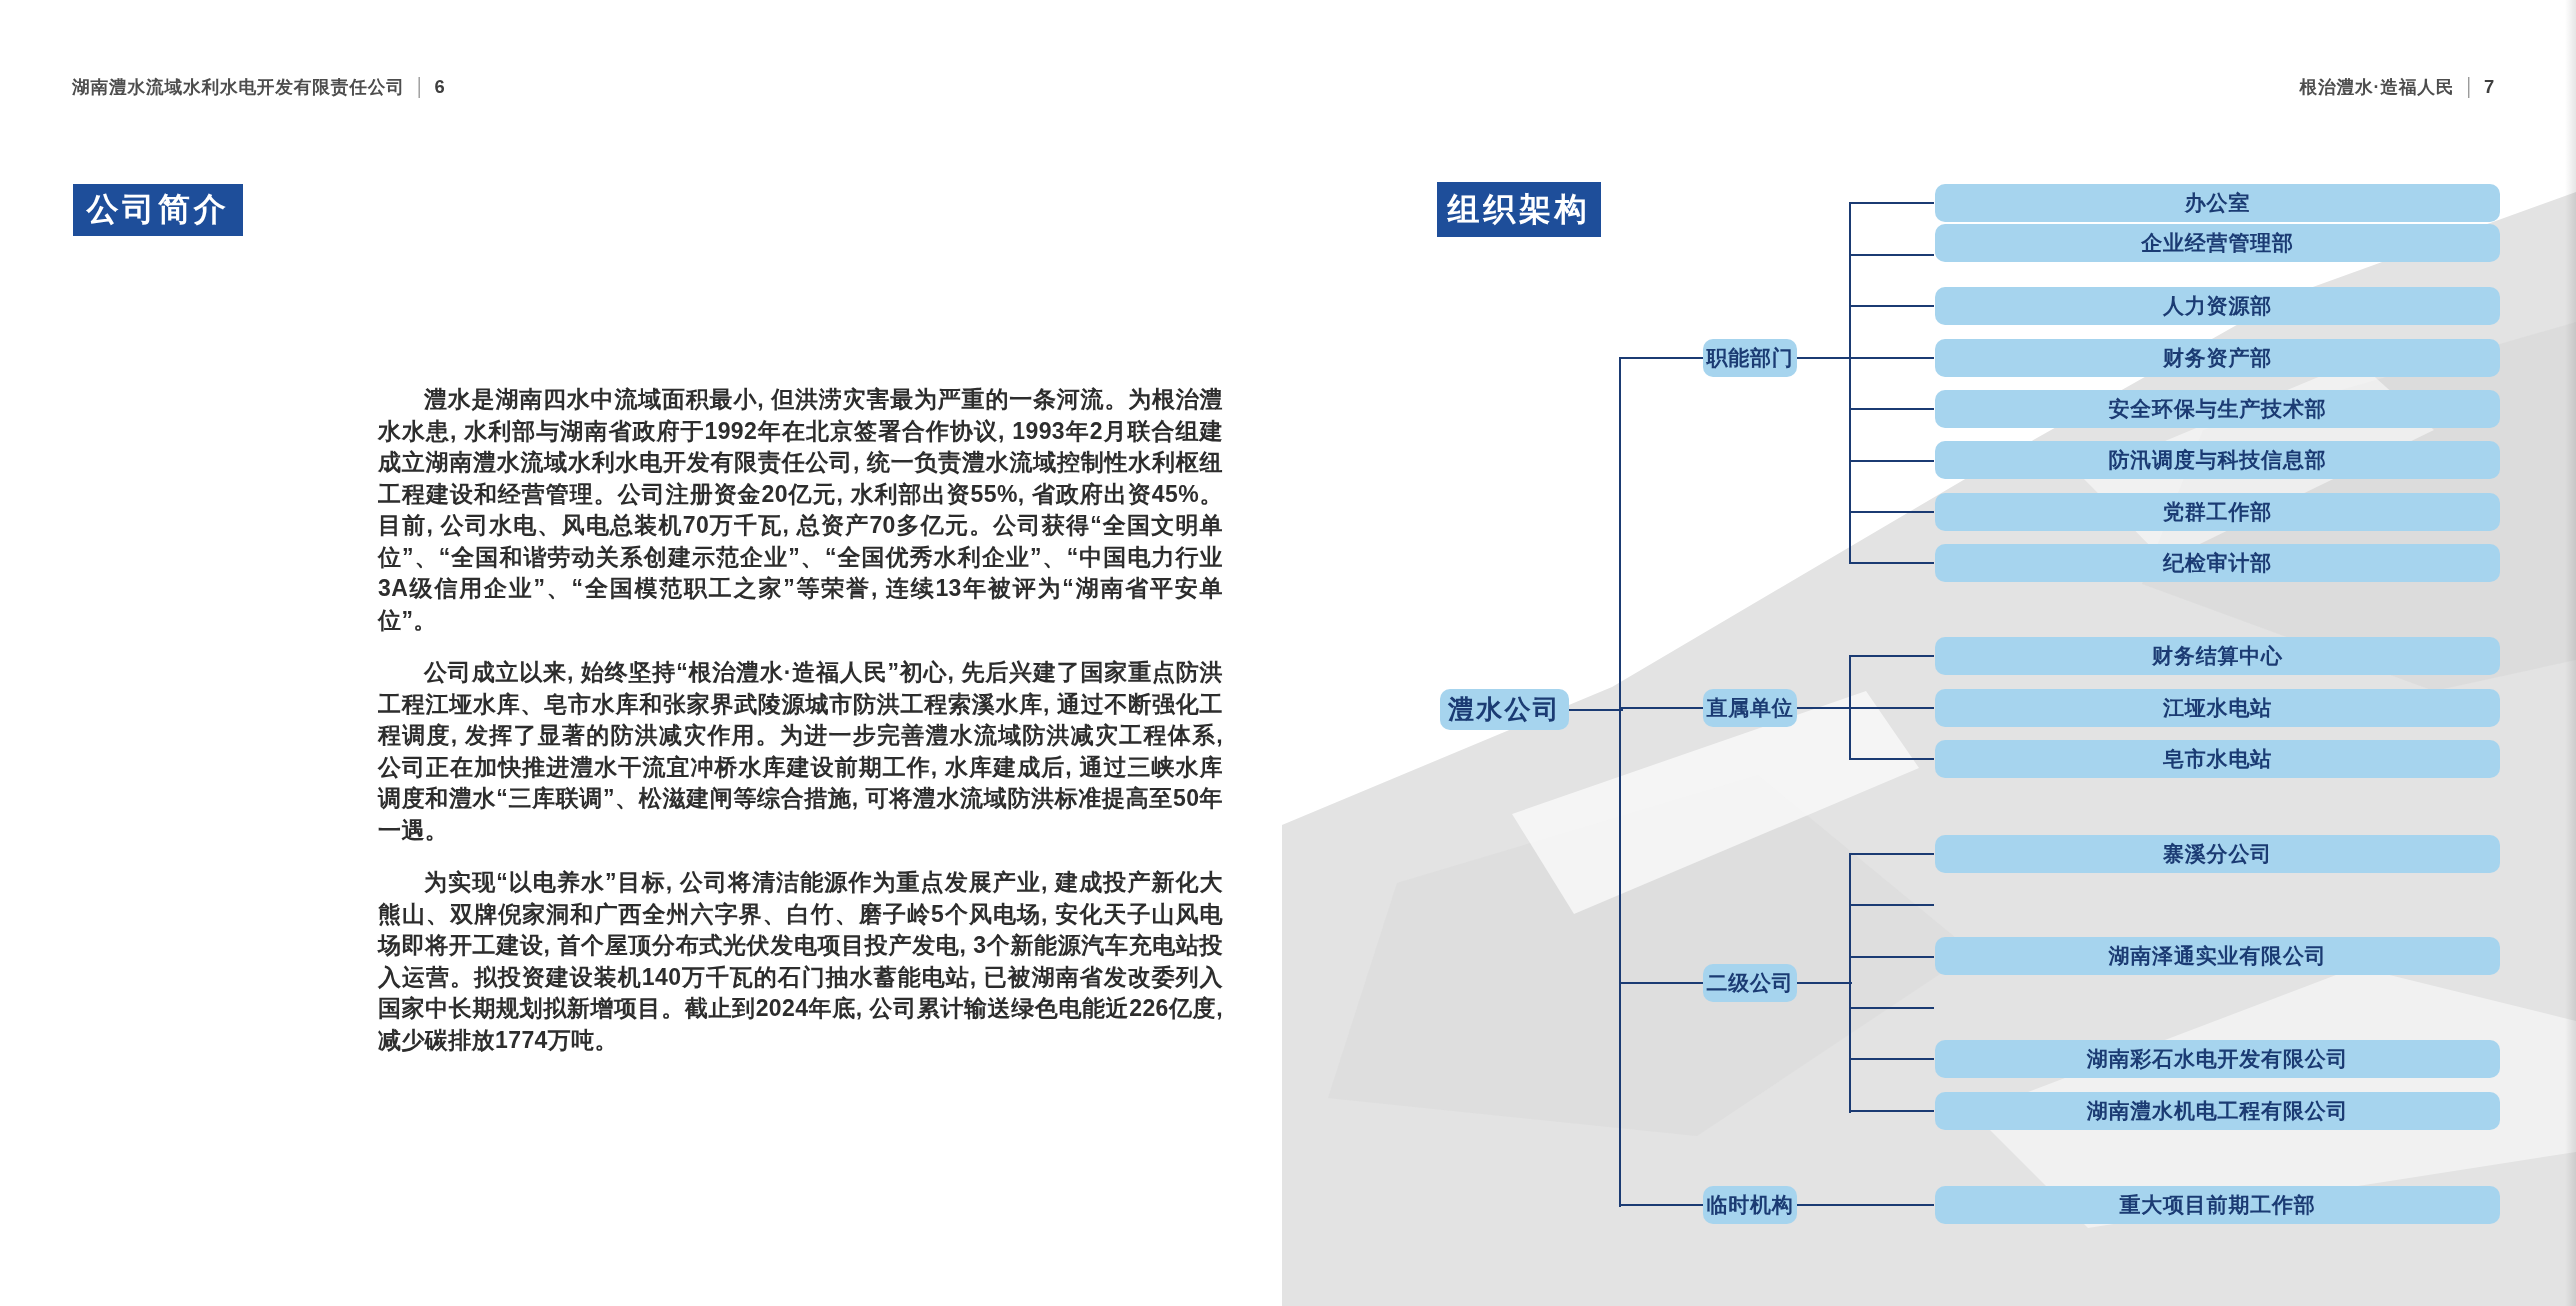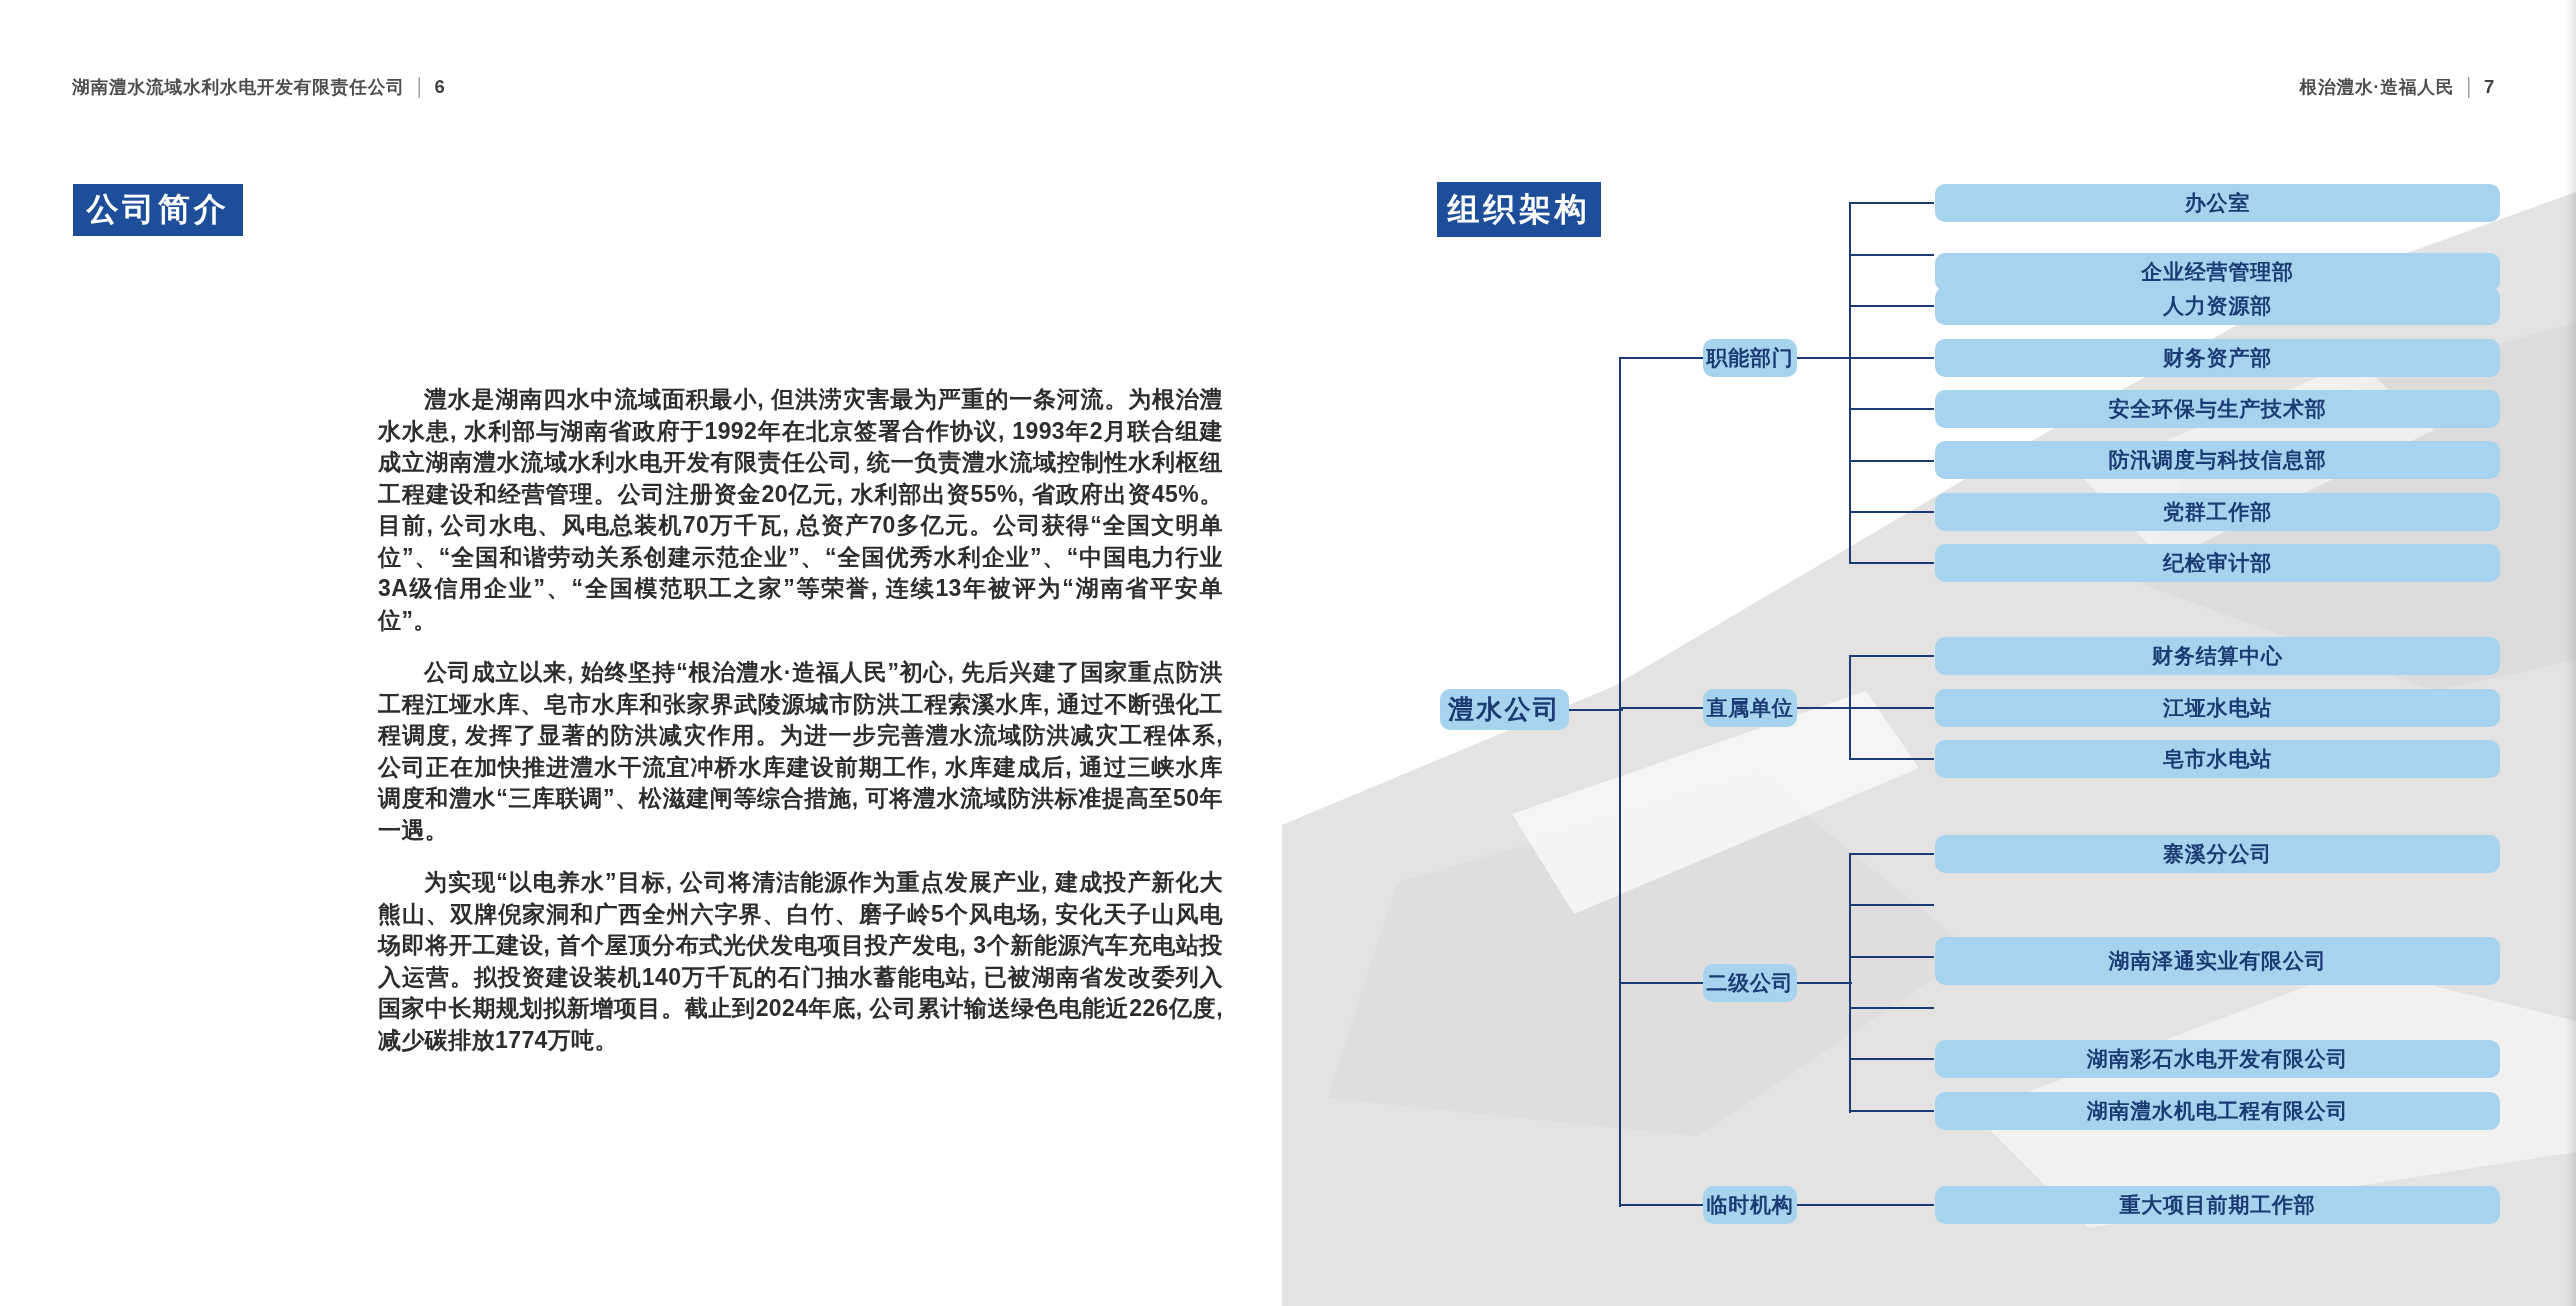--- a/index.html
+++ b/index.html
@@ -104,21 +104,21 @@
       <div class="vline" style="left: 1849px; top: 202px; height: 362px;"></div>
       <div class="hline" style="left: 1850px; top: 202px; width: 84px;"></div>
       <div class="hline" style="left: 1850px; top: 254px; width: 84px;"></div>
       <div class="hline" style="left: 1850px; top: 305px; width: 84px;"></div>
       <div class="hline" style="left: 1850px; top: 357px; width: 84px;"></div>
       <div class="hline" style="left: 1850px; top: 408px; width: 84px;"></div>
       <div class="hline" style="left: 1850px; top: 460px; width: 84px;"></div>
       <div class="hline" style="left: 1850px; top: 511px; width: 84px;"></div>
       <div class="hline" style="left: 1850px; top: 562px; width: 84px;"></div>
       <div class="org-box org-child" style="left: 1935px; top: 184px; width: 565px; height: 38px;">办公室</div>
-      <div class="org-box org-child" style="left: 1935px; top: 253px; width: 565px; height: 38px;">企业经营管理部</div>
+      <div class="org-box org-child" style="left: 1935px; top: 224px; width: 565px; height: 38px;">企业经营管理部</div>
       <div class="org-box org-child" style="left: 1935px; top: 287px; width: 565px; height: 38px;">人力资源部</div>
       <div class="org-box org-child" style="left: 1935px; top: 339px; width: 565px; height: 38px;">财务资产部</div>
       <div class="org-box org-child" style="left: 1935px; top: 390px; width: 565px; height: 38px;">安全环保与生产技术部</div>
       <div class="org-box org-child" style="left: 1935px; top: 441px; width: 565px; height: 38px;">防汛调度与科技信息部</div>
       <div class="org-box org-child" style="left: 1935px; top: 493px; width: 565px; height: 38px;">党群工作部</div>
       <div class="org-box org-child" style="left: 1935px; top: 544px; width: 565px; height: 38px;">纪检审计部</div>
       <div class="hline" style="left: 1620px; top: 707px; width: 83px;"></div>
       <div class="org-box org-label" style="left: 1703px; top: 689px; width: 94px; height: 38px;">直属单位</div>
       <div class="hline" style="left: 1797px; top: 707px; width: 55px;"></div>
       <div class="vline" style="left: 1849px; top: 655px; height: 105px;"></div>
@@ -132,21 +132,21 @@
       <div class="org-box org-label" style="left: 1703px; top: 964px; width: 94px; height: 38px;">二级公司</div>
       <div class="hline" style="left: 1797px; top: 982px; width: 55px;"></div>
       <div class="vline" style="left: 1849px; top: 853px; height: 260px;"></div>
       <div class="hline" style="left: 1850px; top: 853px; width: 84px;"></div>
       <div class="hline" style="left: 1850px; top: 904px; width: 84px;"></div>
       <div class="hline" style="left: 1850px; top: 956px; width: 84px;"></div>
       <div class="hline" style="left: 1850px; top: 1007px; width: 84px;"></div>
       <div class="hline" style="left: 1850px; top: 1058px; width: 84px;"></div>
       <div class="hline" style="left: 1850px; top: 1110px; width: 84px;"></div>
       <div class="org-box org-child" style="left: 1935px; top: 835px; width: 565px; height: 38px;">寨溪分公司</div>
-      <div class="org-box org-child" style="left: 1935px; top: 937px; width: 565px; height: 48px;">湖南泽通实业有限公司</div>
+      <div class="org-box org-child" style="left: 1935px; top: 937px; width: 565px; height: 38px;">湖南泽通实业有限公司</div>
       <div class="org-box org-child" style="left: 1935px; top: 1040px; width: 565px; height: 38px;">湖南彩石水电开发有限公司</div>
       <div class="org-box org-child" style="left: 1935px; top: 1092px; width: 565px; height: 38px;">湖南澧水机电工程有限公司</div>
       <div class="hline" style="left: 1620px; top: 1204px; width: 83px;"></div>
       <div class="org-box org-label" style="left: 1703px; top: 1186px; width: 94px; height: 38px;">临时机构</div>
       <div class="hline" style="left: 1797px; top: 1204px; width: 137px;"></div>
       <div class="org-box org-child" style="left: 1935px; top: 1186px; width: 565px; height: 38px;">重大项目前期工作部</div>
     </div>
 
   <div id="page-edge"></div>
 </div>

